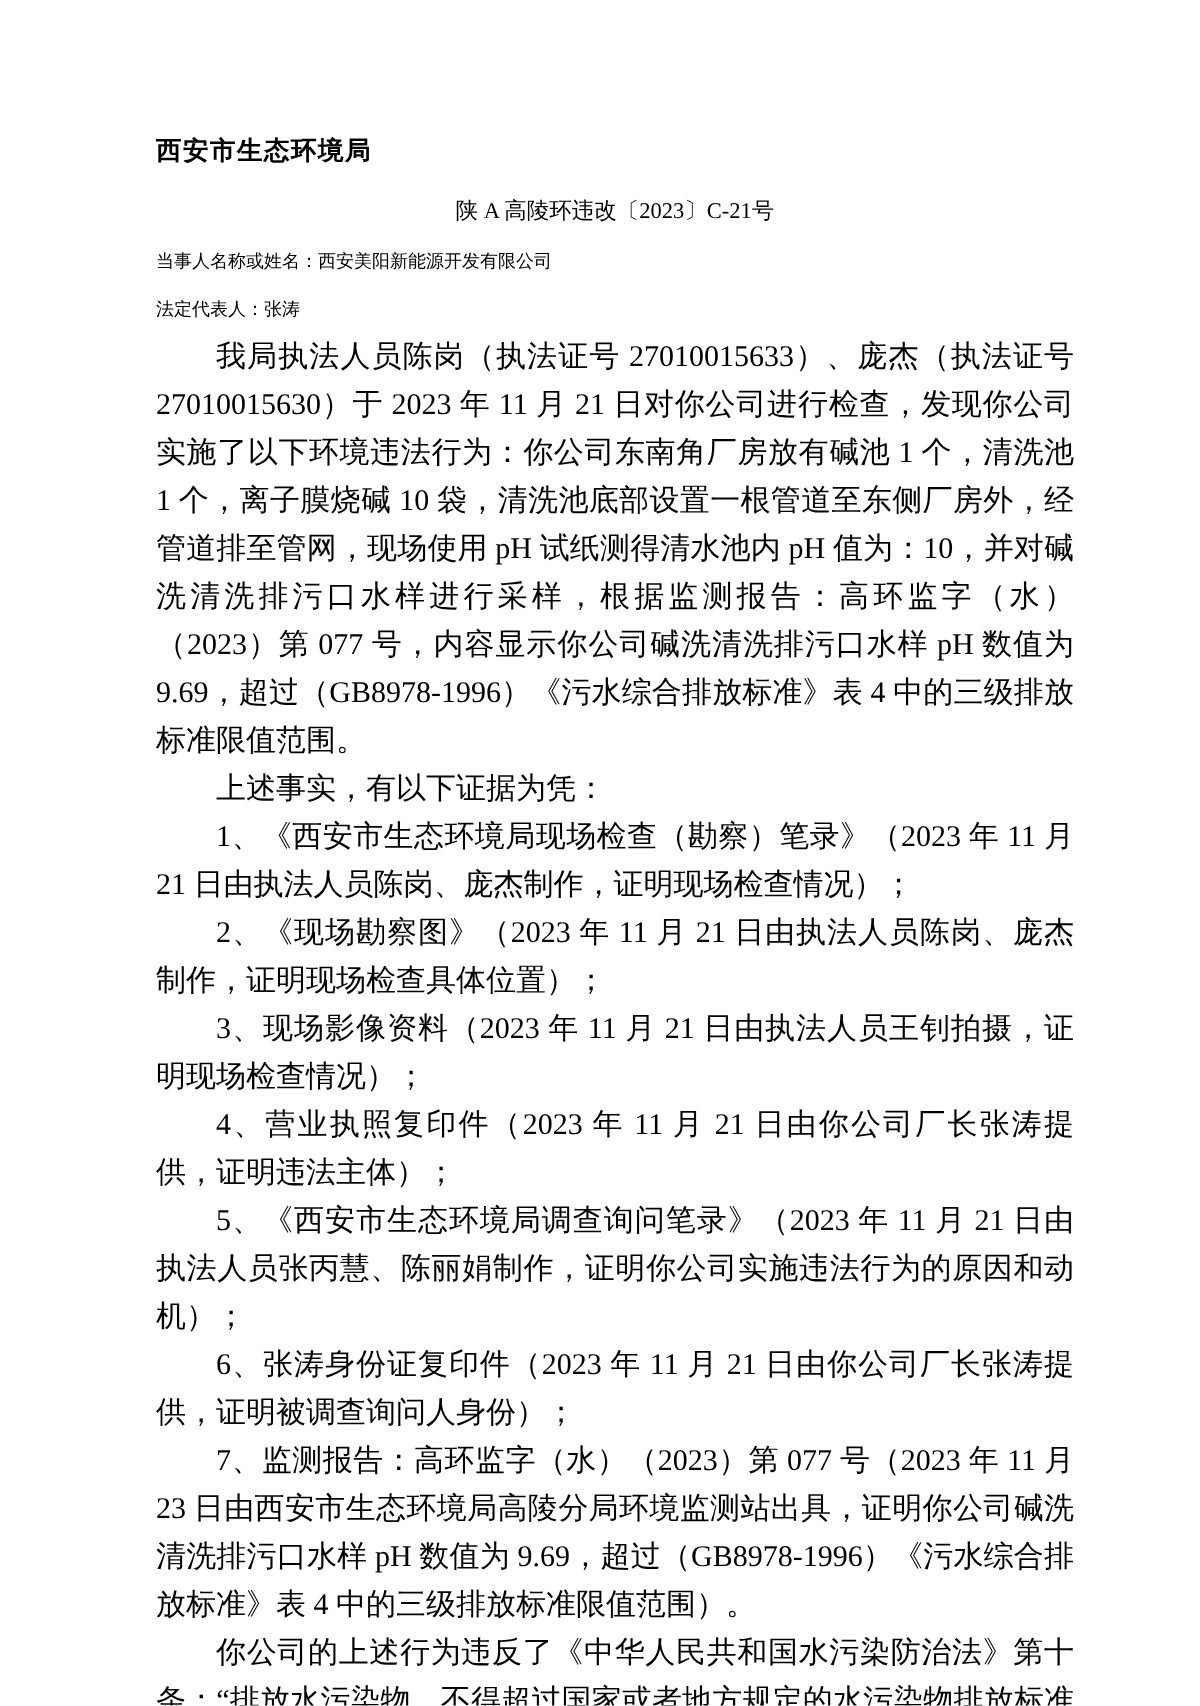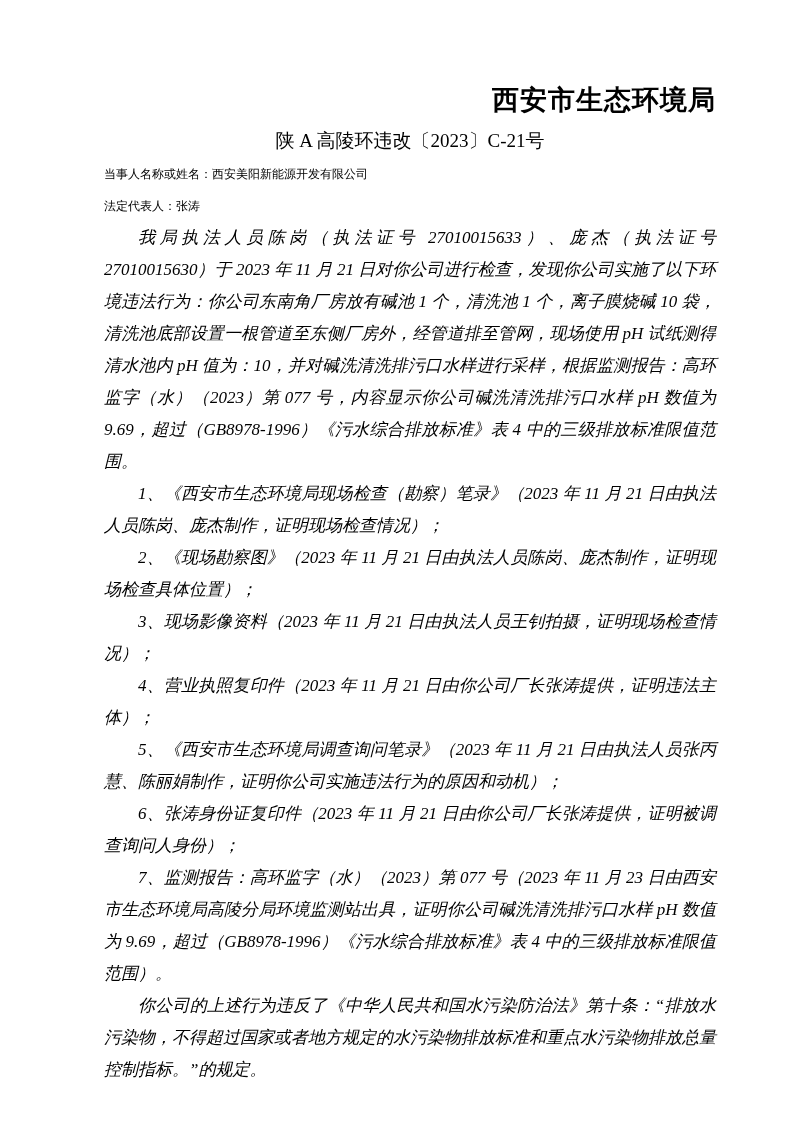--- a/index.html
+++ b/index.html
@@ -16,45 +16,44 @@
   }
   .page {
     box-sizing: border-box;
     width: 800px;
     height: 1137px;
     padding: 80px 84px 0 104px;
     background: #ffffff;
   }
   .doc-title {
     margin: 0;
-    text-align: right;
+    text-align: left;
     font-family: "Liberation Sans", "DejaVu Sans", sans-serif;
     font-weight: 700;
-    font-size: 27px;
+    font-size: 17px;
     line-height: 41px;
     letter-spacing: 1px;
   }
   .doc-number {
     text-align: center;
-    font-size: 19px;
+    font-size: 15px;
     line-height: 30px;
     margin-top: 5px;
   }
   .field-line {
     font-size: 12px;
     line-height: 32px;
     white-space: nowrap;
   }
   .para {
     margin: 0;
-    font-size: 17px;
+    font-size: 20px;
     line-height: 32px;
     text-align: justify;
     text-indent: 2em;
-    font-style: italic;
   }
   .body-block {
     margin-top: 2px;
   }
 </style>
 </head>
 <body>
 
 <div class="page">
 
@@ -64,20 +63,21 @@
 
   <div class="body-block">
 
     <div class="field-line"><span>当事人名称或姓名：</span><span>西安美阳新能源开发有限公司</span></div>
 
 
 
     <div class="field-line"><span>法定代表人：</span><span>张涛</span></div>
 
     <p class="para">我局执法人员陈岗（执法证号 27010015633）、庞杰（执法证号 27010015630）于 2023 年 11 月 21 日对你公司进行检查，发现你公司实施了以下环境违法行为：你公司东南角厂房放有碱池 1 个，清洗池 1 个，离子膜烧碱 10 袋，清洗池底部设置一根管道至东侧厂房外，经管道排至管网，现场使用 pH 试纸测得清水池内 pH 值为：10，并对碱洗清洗排污口水样进行采样，根据监测报告：高环监字（水）（2023）第 077 号，内容显示你公司碱洗清洗排污口水样 pH 数值为 9.69，超过（GB8978-1996）《污水综合排放标准》表 4 中的三级排放标准限值范围。</p>
+    <p class="para">上述事实，有以下证据为凭：</p>
     <p class="para">1、《西安市生态环境局现场检查（勘察）笔录》（2023 年 11 月 21 日由执法人员陈岗、庞杰制作，证明现场检查情况）；</p>
     <p class="para">2、《现场勘察图》（2023 年 11 月 21 日由执法人员陈岗、庞杰制作，证明现场检查具体位置）；</p>
     <p class="para">3、现场影像资料（2023 年 11 月 21 日由执法人员王钊拍摄，证明现场检查情况）；</p>
     <p class="para">4、营业执照复印件（2023 年 11 月 21 日由你公司厂长张涛提供，证明违法主体）；</p>
     <p class="para">5、《西安市生态环境局调查询问笔录》（2023 年 11 月 21 日由执法人员张丙慧、陈丽娟制作，证明你公司实施违法行为的原因和动机）；</p>
     <p class="para">6、张涛身份证复印件（2023 年 11 月 21 日由你公司厂长张涛提供，证明被调查询问人身份）；</p>
     <p class="para">7、监测报告：高环监字（水）（2023）第 077 号（2023 年 11 月 23 日由西安市生态环境局高陵分局环境监测站出具，证明你公司碱洗清洗排污口水样 pH 数值为 9.69，超过（GB8978-1996）《污水综合排放标准》表 4 中的三级排放标准限值范围）。</p>
     <p class="para">你公司的上述行为违反了《中华人民共和国水污染防治法》第十条：“排放水污染物，不得超过国家或者地方规定的水污染物排放标准和重点水污染物排放总量控制指标。”的规定。</p>
 
   </div>

